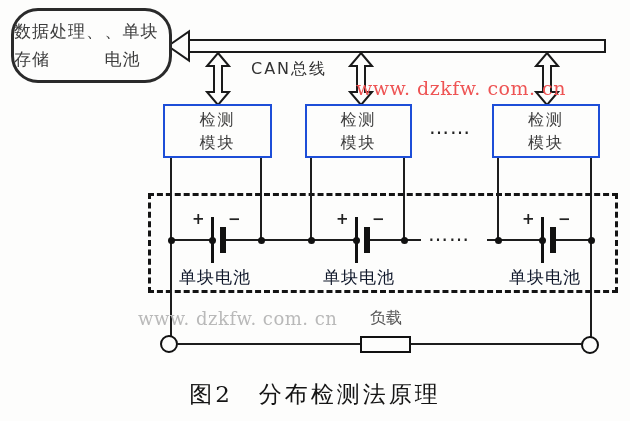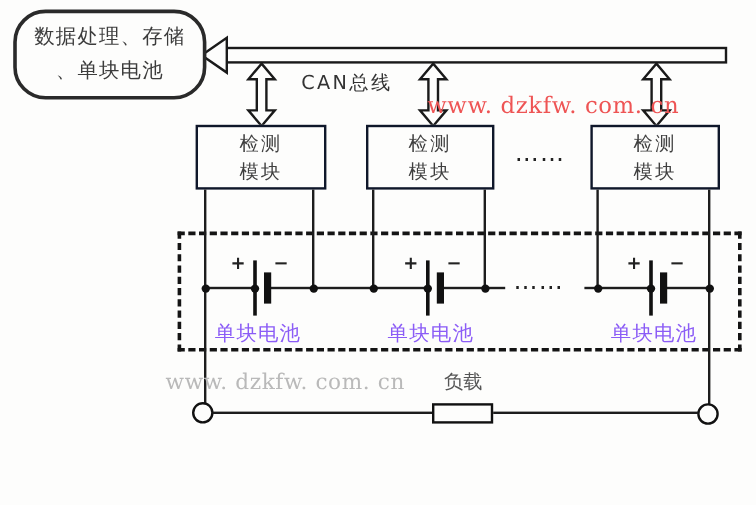--- a/index.html
+++ b/index.html
@@ -5,32 +5,32 @@
   html,body{margin:0;padding:0;background:#fff;}
   .stage{
     position:relative;width:630px;height:421px;background:#fdfdfc;
     font-family:"DejaVu Sans",sans-serif;overflow:hidden;
   }
   .abs{position:absolute;}
   
   .cloud{
     left:11px;top:8px;width:161px;height:75px;box-sizing:border-box;
     border:3px solid #2a2a2a;border-radius:27px;background:#fdfdfc;
-    display:flex;flex-direction:column;justify-content:center;align-items:center;
+    display:flex;flex-direction:row;justify-content:center;align-items:center;
     font-size:17px;color:#3c3c3c;line-height:1.6;letter-spacing:1px;
   }
   
   .overlay{left:0;top:0;}
   
   .can-label{left:251px;top:59px;font-size:16px;color:#333;letter-spacing:2px;}
   .wm-top{left:356px;top:77px;font-size:19px;font-family:"DejaVu Serif",serif;letter-spacing:0.5px;z-index:6;}
   .wm-bottom{left:138px;top:308px;font-size:18px;font-family:"DejaVu Serif",serif;letter-spacing:0.5px;z-index:6;}
   
   .module{
-    box-sizing:border-box;top:104px;height:54px;border:2px solid #0f172a;background:#fdfdfc;
+    box-sizing:border-box;top:104px;height:54px;border:2px solid #1d4ed8;background:#fdfdfc;
     display:flex;flex-direction:column;justify-content:center;align-items:center;
     font-size:16px;color:#3f3f3f;line-height:1.45;letter-spacing:2px;
   }
   .module.m1{left:163px;width:109px;}
   .module.m2{left:305px;width:107px;}
   .module.m3{left:492px;width:108px;}
   .dots{color:#222;font-size:20px;line-height:20px;letter-spacing:1px;}
   .dots.mod{left:429px;top:117px;}
   .dots.str{left:428px;top:224px;z-index:3;}
   
@@ -41,21 +41,21 @@
   
   .wire{background:#1d1d1d;}
   .v{width:2px;} .h{height:2px;}
   
   .battery{top:212px;width:110px;height:82px;}
   .plate-long{position:absolute;left:51px;top:5px;width:3px;height:46px;background:#111;}
   .plate-short{position:absolute;left:60px;top:15px;width:6px;height:26px;background:#111;}
   .sign{position:absolute;top:0px;font-size:15px;font-weight:bold;color:#222;line-height:15px;}
   .sign.plus{left:32px;} .sign.minus{left:68px;}
   .bat-label{position:absolute;left:0;top:54px;width:110px;text-align:center;
-    font-size:17px;color:#8b5cf6;letter-spacing:1px;}
+    font-size:17px;color:#0f172a;letter-spacing:1px;}
   .dot{width:7px;height:7px;border-radius:50%;background:#111;top:237px;z-index:2;}
   
   .terminal{width:18px;height:18px;box-sizing:border-box;border:2.5px solid #111;
     border-radius:50%;background:#fdfdfc;}
   .t-left{left:160px;top:335px;} .t-right{left:581px;top:336px;}
   .load-box{left:360px;top:336px;width:51px;height:17px;box-sizing:border-box;
     border:2px solid #111;background:#fdfdfc;}
   .load-label{left:358px;top:308px;width:56px;text-align:center;font-size:16px;color:#555;}
   
   .caption{left:0;top:379px;width:630px;text-align:center;
@@ -148,14 +148,17 @@
 
   <div class="abs wire v" style="left:170px;top:240px;height:96px"></div>
   <div class="abs wire v" style="left:590px;top:240px;height:97px"></div>
   <div class="abs terminal t-left"></div>
   <div class="abs terminal t-right"></div>
   <div class="abs wire h" style="left:177px;top:343px;width:183px"></div>
   <div class="abs wire h" style="left:410px;top:343px;width:172px"></div>
   <div class="abs load-box"></div>
   <div class="abs load-label">负载</div>
 
+  <div class="abs caption">
+    <span class="prefix">图2</span><span>分布检测法原理</span>
+  </div>
 
 </div>
 
 </body></html>

